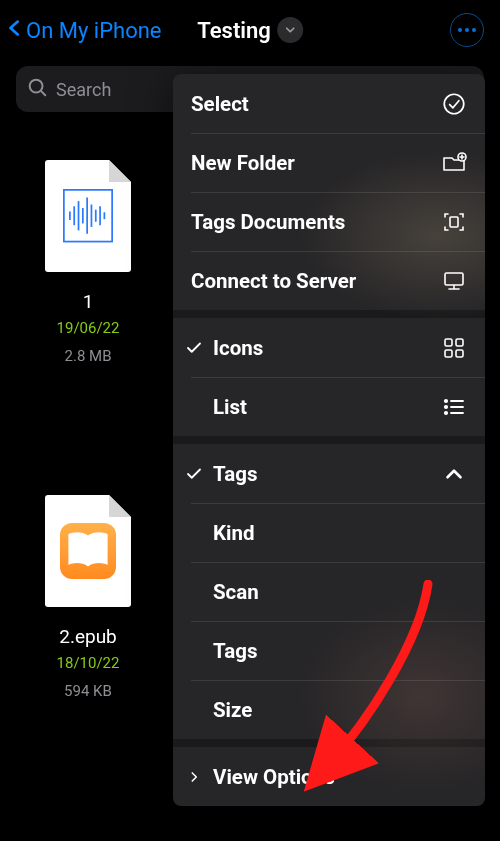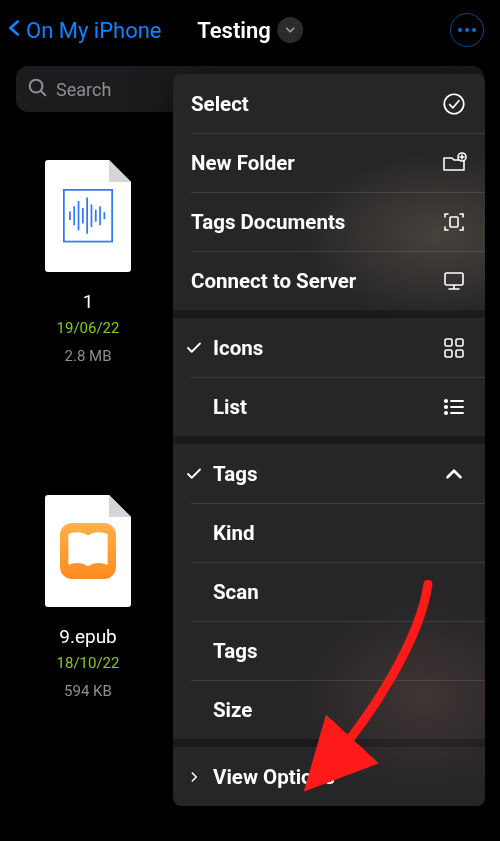--- a/index.html
+++ b/index.html
@@ -118,21 +118,21 @@
 
   <div class="file-tile">
     <div class="doc-page">
       <div class="doc-fold"></div>
       <span class="epub-inner">
         <svg viewBox="0 0 40 40" fill="#fff">
             <path d="M6 8 C10 6 16 6 20 9 C24 6 30 6 34 8 L34 30 C30 28 24 28 20 31 C16 28 10 28 6 30 Z"></path>
           </svg>
       </span>
     </div>
-    <div class="file-name">9.epub</div>
+    <div class="file-name">2.epub</div>
     <div class="file-date">18/10/22</div>
     <div class="file-size">594 KB</div>
   </div>
 </div>
 
 <div class="menu">
 
   <div class="menu-row">
     <span class="menu-left">Select</span>
     <span class="menu-icon">

